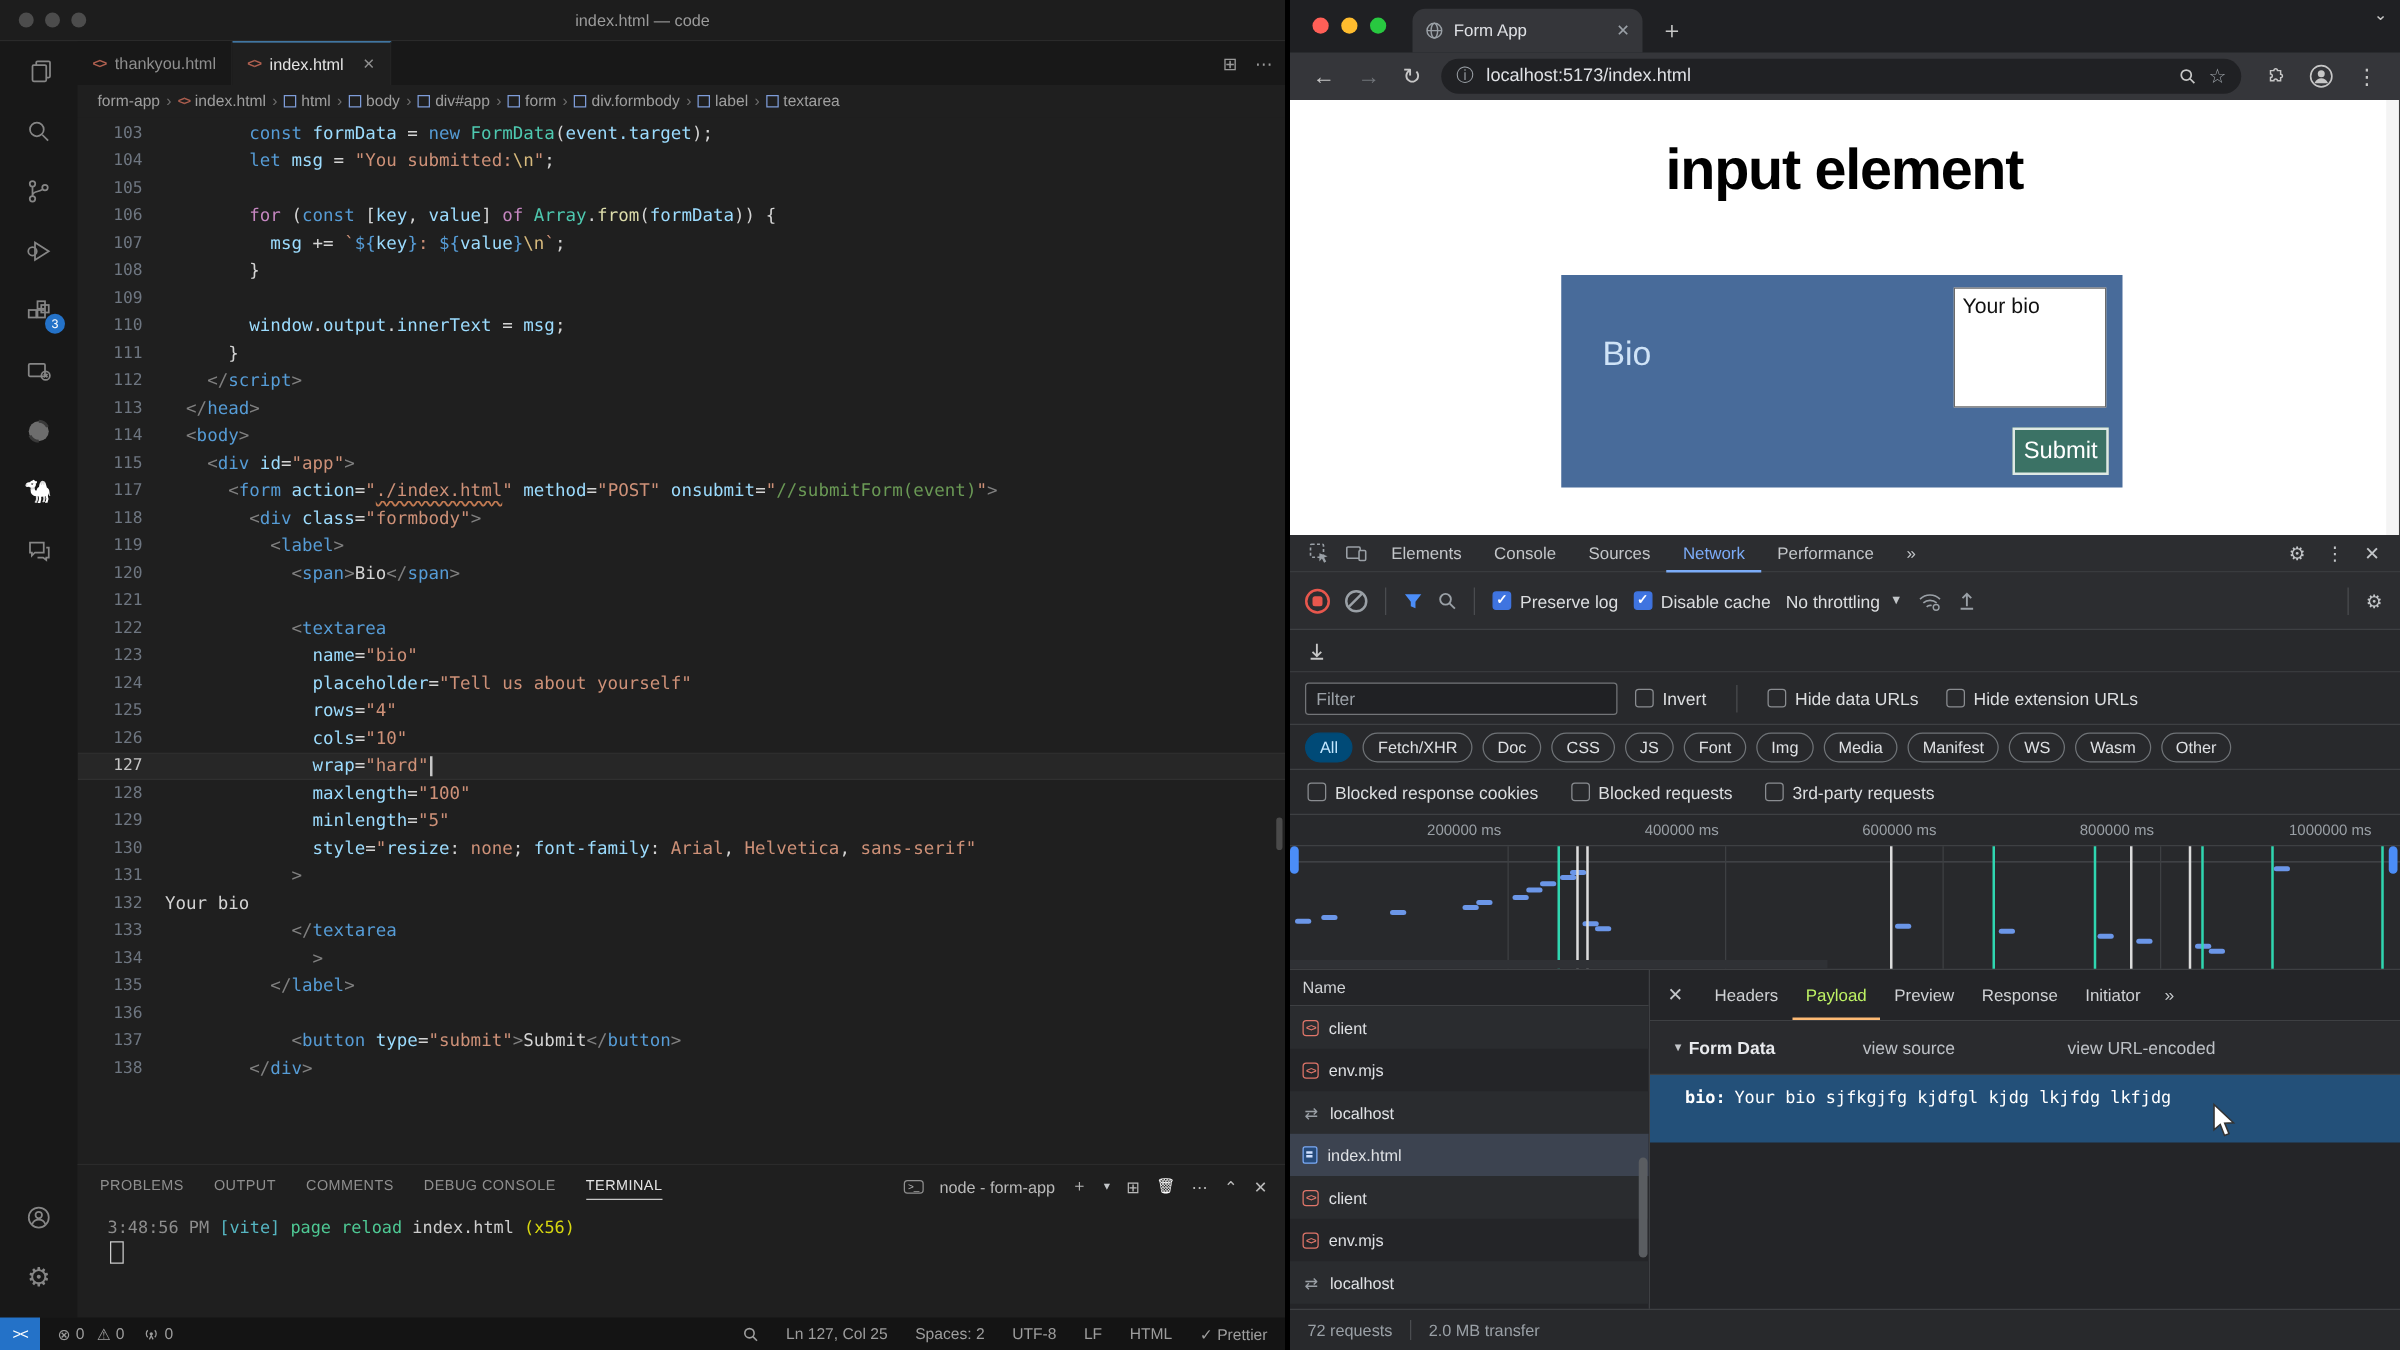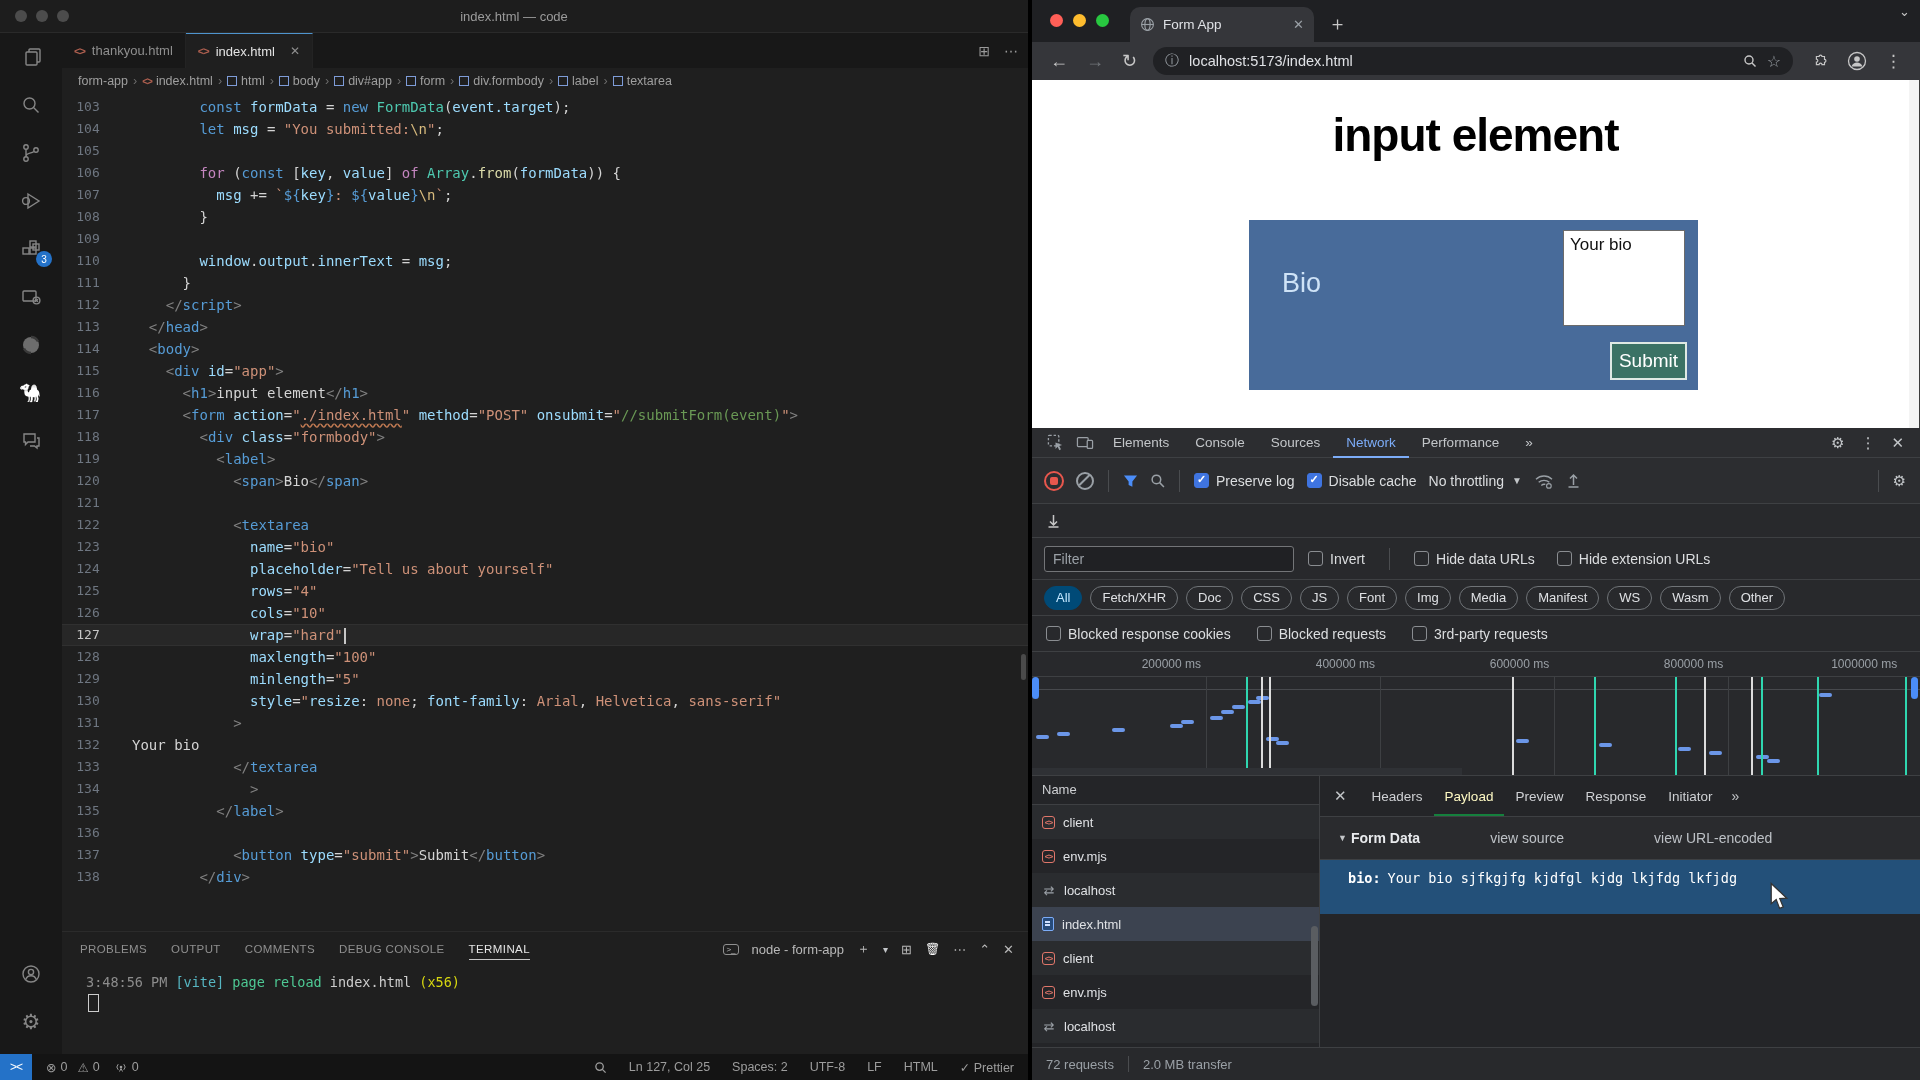--- a/index.html
+++ b/index.html
@@ -25,21 +25,21 @@
   .codeicon{color:#b06050;font-size:11px;font-weight:bold;letter-spacing:-1px;}
   .vtab .x{color:#8f8f8f;margin-left:8px;font-size:12px;}
   .tabactions{position:absolute;right:10px;top:0;height:35px;display:flex;align-items:center;gap:14px;color:#9a9a9a;font-size:14px;}
   .crumbs{height:26px;display:flex;align-items:center;font-size:12.5px;color:#9f9f9f;padding-left:16px;flex:none;background:#1f1f1f;}
   .bc-sep{margin:0 5px;color:#6e6e6e;}
   .bc-item{display:flex;align-items:center;gap:4px;}
   .bc-cube{width:8px;height:8px;border:1px solid #7e9cd8;display:inline-block;}
   .bc-code{color:#b06050;font-size:10px;font-weight:bold;letter-spacing:-1px;}
   .codewrap{flex:1;overflow:hidden;padding-top:2px;position:relative;}
   .code-line{display:flex;height:22px;line-height:22px;font-size:14px;}
-  .code-line .ln{width:52px;flex:none;text-align:center;padding-right:18px;color:#6e7681;font-family:"DejaVu Sans Mono",monospace;font-size:13px;}
+  .code-line .ln{width:52px;flex:none;text-align:right;padding-right:18px;color:#6e7681;font-family:"DejaVu Sans Mono",monospace;font-size:13px;}
   .code-line .ct{white-space:pre;font-family:"DejaVu Sans Mono",monospace;color:#d4d4d4;}
   .code-line.current{background:rgba(255,255,255,0.04);box-shadow:inset 0 1px 0 #303030, inset 0 -1px 0 #303030;}
   .code-line.current .ln{color:#c6c6c6;}
   .caret{display:inline-block;width:2px;height:16px;background:#c6c6c6;vertical-align:middle;margin-left:1px;}
   .tok-kw{color:#569cd6;} .tok-ctrl{color:#c586c0;} .tok-var{color:#9cdcfe;} .tok-cls{color:#4ec9b0;}
   .tok-fn{color:#dcdcaa;} .tok-str{color:#ce9178;} .tok-esc{color:#d7ba7d;} .tok-txt{color:#d4d4d4;}
   .tok-tag{color:#569cd6;} .tok-attr{color:#9cdcfe;} .tok-punc{color:#808080;} .tok-com{color:#6a9955;}
   .tok-stru{color:#ce9178;text-decoration:underline;text-decoration-style:wavy;text-decoration-color:#c17a52;text-underline-offset:3px;}
   .editor-scroll{position:absolute;right:2px;top:560px;width:5px;height:26px;background:#4a4a4a;border-radius:3px;}
   
@@ -127,21 +127,21 @@
   .lrow.selected{background:#3c4350;}
   .ic-script{width:13px;height:13px;border:1.5px solid #e0766a;border-radius:3px;color:#e0766a;font-size:8px;font-weight:bold;display:flex;align-items:center;justify-content:center;box-sizing:border-box;letter-spacing:-1px;flex:none;}
   .ic-swap{color:#9aa0a6;font-size:13px;flex:none;width:14px;text-align:center;}
   .ic-doc{width:12px;height:14px;border:1.5px solid #7cacf8;border-radius:2px;box-sizing:border-box;position:relative;flex:none;background:#274b7a;}
   .ic-doc::after{content:"";position:absolute;left:2px;top:3px;width:5px;height:1.5px;background:#cfe0ff;box-shadow:0 3px 0 #cfe0ff;}
   .listthumb{position:absolute;right:1px;top:150px;width:7px;height:80px;background:#5a5d61;border-radius:4px;}
   .dt-detail{flex:1;position:relative;background:#242528;min-width:0;}
   .ddtabs{height:40px;display:flex;align-items:center;border-bottom:1px solid #3e4043;padding-left:14px;gap:4px;}
   .ddx{color:#c3c6c9;font-size:15px;margin-right:10px;}
   .ddtab{padding:0 11px;font-size:13.5px;color:#cfd1d4;height:40px;display:flex;align-items:center;box-sizing:border-box;}
-  .ddtab.active{color:#fef9c3;border-bottom:2px solid #15803d;padding-top:2px;}
+  .ddtab.active{color:#bef264;border-bottom:2px solid #fdba74;padding-top:2px;}
   .ddmore{color:#c3c6c9;font-size:14px;margin-left:4px;}
   .fdrow{height:42px;display:flex;align-items:center;border-bottom:1px solid #3e4043;background:#2a2b2e;font-size:14px;}
   .fdrow .tri{color:#c3c6c9;font-size:9px;margin-left:18px;margin-right:4px;}
   .fdrow b{color:#e8eaed;}
   .fdlink{color:#bdc1c6;margin-left:70px;}
   .payrow{height:54px;background:#235079;display:flex;align-items:flex-start;padding:10px 0 0 28px;box-sizing:border-box;font-size:13.5px;color:#fff;position:relative;}
   .payrow .k{font-weight:bold;margin-right:7px;}
   .cursor{position:absolute;left:448px;top:22px;}
   .dt-status{position:absolute;bottom:0;left:0;right:0;height:32px;border-top:1px solid #3e4043;display:flex;align-items:center;font-size:13px;color:#9aa0a6;background:#28292c;}
   .dt-status .sep{width:1px;height:16px;background:#4a4c4f;margin:0 14px;}
@@ -339,24 +339,20 @@
               <span class="ln">113</span>
               <span class="ct"><span>  </span><span class="tok-punc">&lt;/</span><span class="tok-tag">head</span><span class="tok-punc">&gt;</span></span>
             </div>
             <div class="code-line">
               <span class="ln">114</span>
               <span class="ct"><span>  </span><span class="tok-punc">&lt;</span><span class="tok-tag">body</span><span class="tok-punc">&gt;</span></span>
             </div>
             <div class="code-line">
               <span class="ln">115</span>
               <span class="ct"><span>    </span><span class="tok-punc">&lt;</span><span class="tok-tag">div</span><span class="tok-txt"> </span><span class="tok-attr">id</span><span class="tok-txt">=</span><span class="tok-str">"app"</span><span class="tok-punc">&gt;</span></span>
-            </div>
-            <div class="code-line">
-              <span class="ln">116</span>
-              <span class="ct"><span>      </span><span class="tok-punc">&lt;</span><span class="tok-tag">h1</span><span class="tok-punc">&gt;</span><span class="tok-txt">input element</span><span class="tok-punc">&lt;/</span><span class="tok-tag">h1</span><span class="tok-punc">&gt;</span></span>
             </div>
             <div class="code-line">
               <span class="ln">117</span>
               <span class="ct"><span>      </span><span class="tok-punc">&lt;</span><span class="tok-tag">form</span><span class="tok-txt"> </span><span class="tok-attr">action</span><span class="tok-txt">=</span><span class="tok-str">"</span><span class="tok-stru">./index.html</span><span class="tok-str">"</span><span class="tok-txt"> </span><span class="tok-attr">method</span><span class="tok-txt">=</span><span class="tok-str">"POST"</span><span class="tok-txt"> </span><span class="tok-attr">onsubmit</span><span class="tok-txt">=</span><span class="tok-str">"</span><span class="tok-com">//submitForm(event)</span><span class="tok-str">"</span><span class="tok-punc">&gt;</span></span>
             </div>
             <div class="code-line">
               <span class="ln">118</span>
               <span class="ct"><span>        </span><span class="tok-punc">&lt;</span><span class="tok-tag">div</span><span class="tok-txt"> </span><span class="tok-attr">class</span><span class="tok-txt">=</span><span class="tok-str">"formbody"</span><span class="tok-punc">&gt;</span></span>
             </div>
             <div class="code-line">

